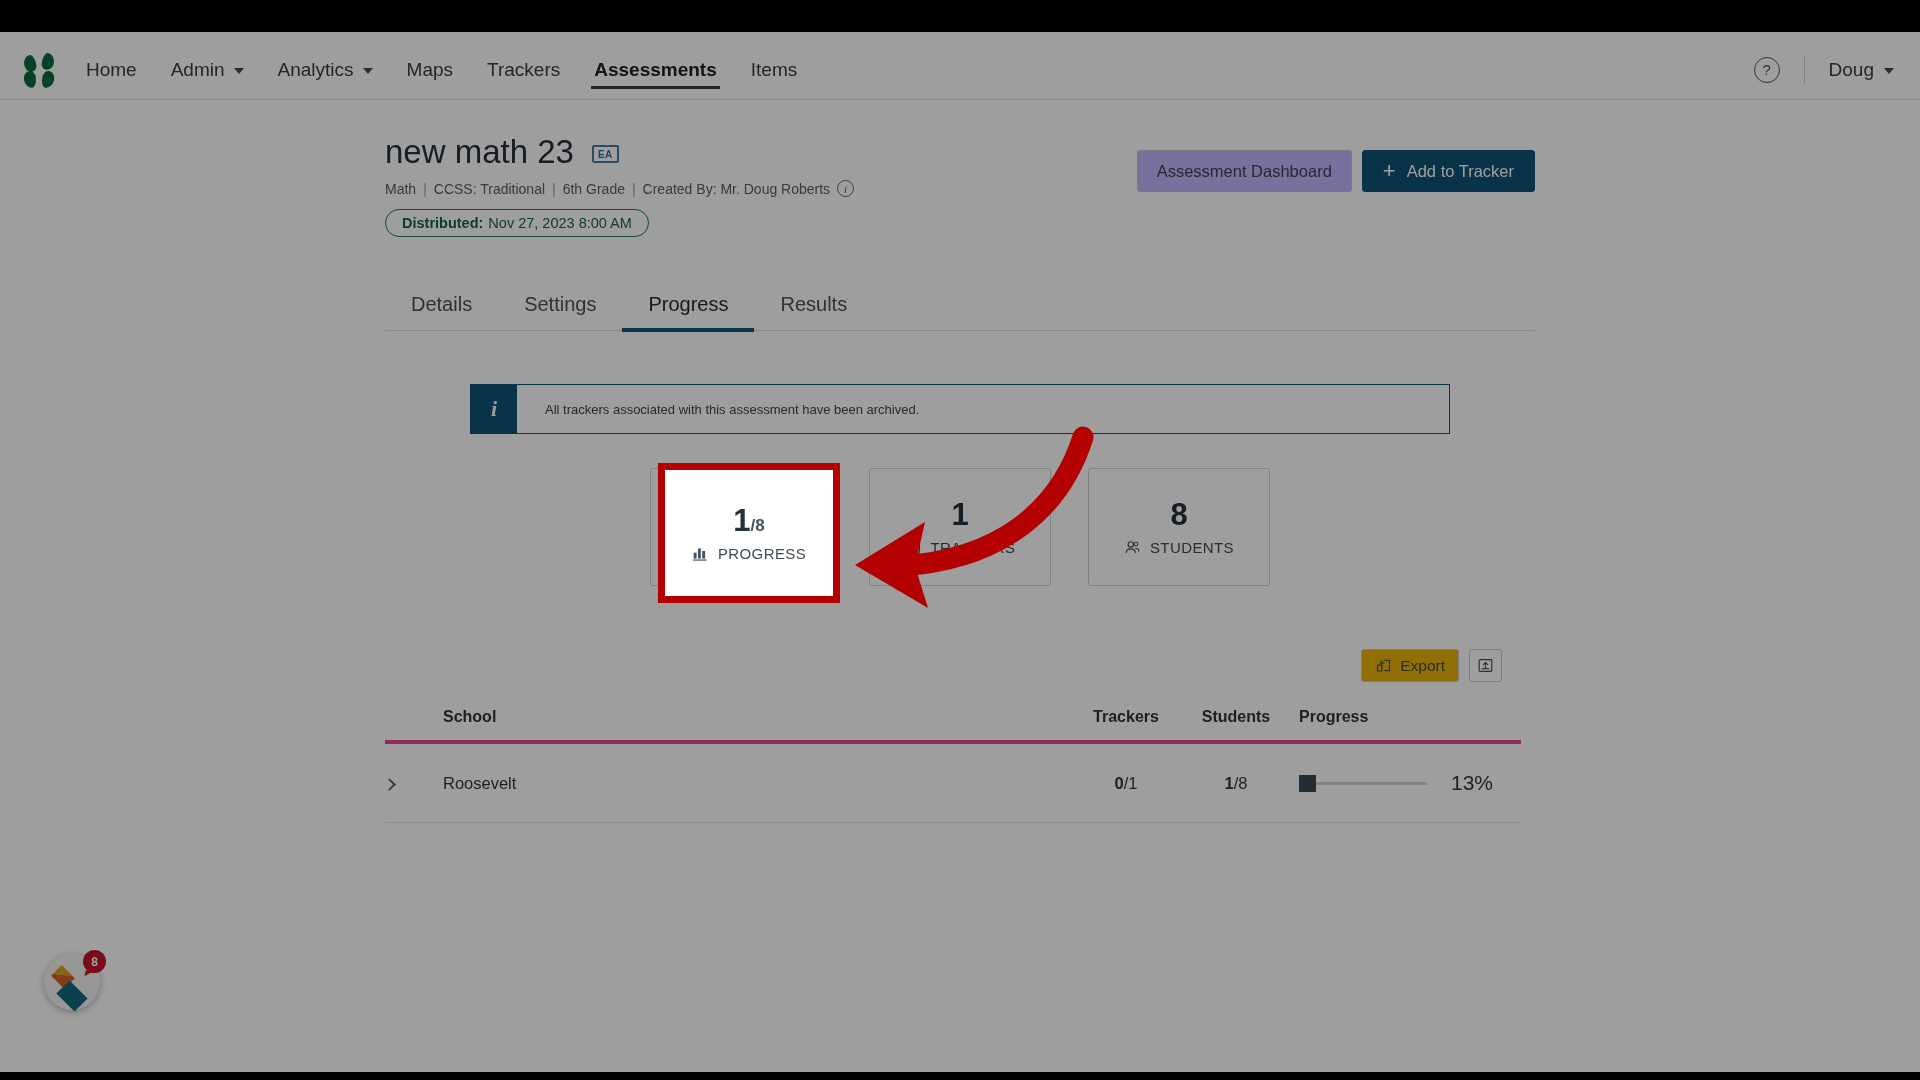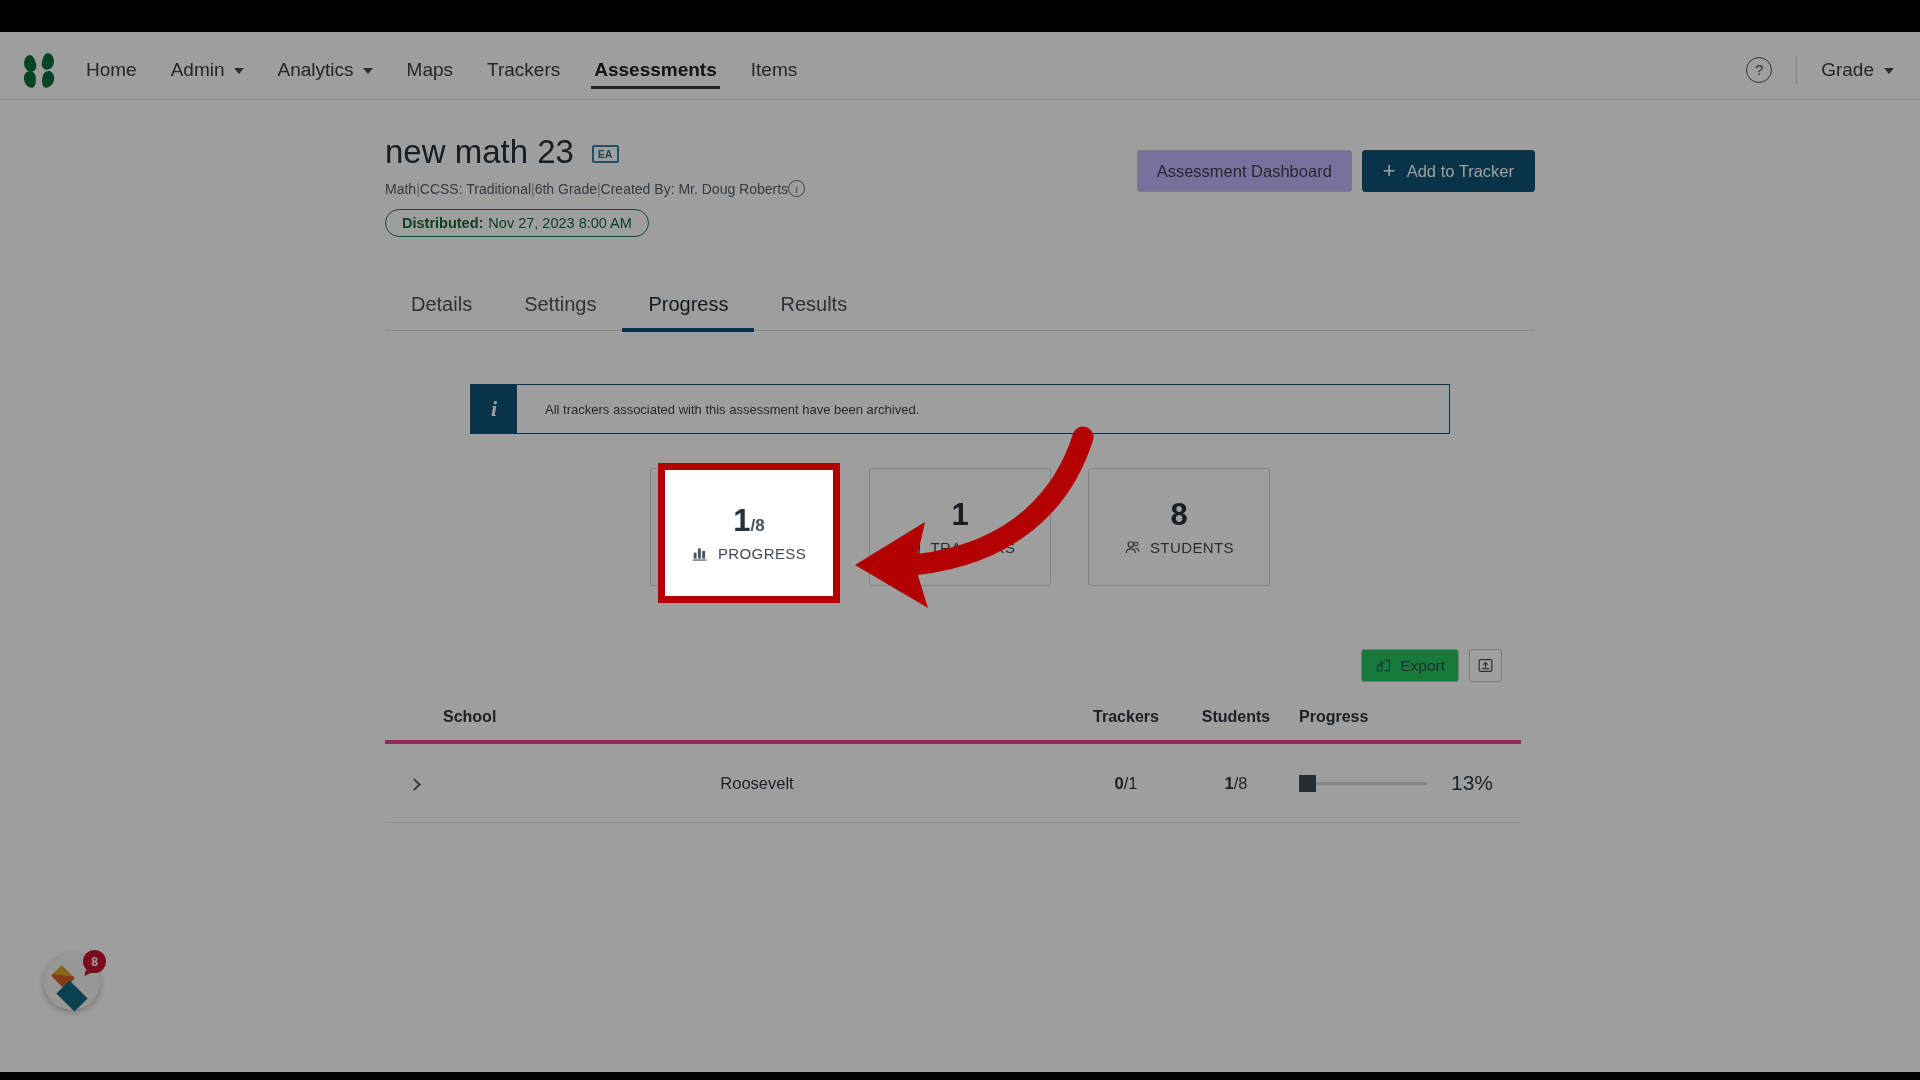--- a/index.html
+++ b/index.html
@@ -79,21 +79,21 @@
   }
   .ea-badge {
     display:inline-flex; align-items:center; justify-content:center;
     border: 2px solid #3f7fa6; color: #2b6e93;
     font-size: 10px; font-weight: 700; letter-spacing: .5px;
     padding: 1px 4px; border-radius: 2px; height: 18px; min-width: 26px;
     position: relative; top: 2px;
   }
   .meta {
     margin-top: 10px; font-size: 14px; color: #54606b;
-    display: flex; align-items: center; gap: 0; flex-wrap: wrap;
+    display: flex; align-items: center; gap: 7px; flex-wrap: wrap;
   }
   .meta .sep { color: #9aa4ac; }
   .i-circle {
     width: 17px; height: 17px; border: 1.3px solid #5d6a74; border-radius: 50%;
     display:inline-flex; align-items:center; justify-content:center;
     font-size: 11px; font-style: italic; font-family: "Liberation Serif", serif;
     color: #4c5862; cursor: pointer;
   }
   .pill {
     display:inline-flex; align-items:center; gap:5px;
@@ -161,39 +161,39 @@
     display: flex; align-items: center; gap: 9px;
   }
   .ic { width: 17px; height: 17px; display:block; }
 
   
   #exportrow {
     display: flex; justify-content: flex-end; align-items: center; gap: 10px;
     margin-top: 63px; padding-right: 33px;
   }
   .btn-small {
-    border: 1px solid #c6c9cc; border-radius: 3px; background: #22c55e;
+    border: 1px solid #c6c9cc; border-radius: 3px; background: #eab308;
     height: 33px; padding: 0 13px; display: flex; align-items: center; gap: 8px;
     font-size: 15.5px; color: #3f4a54; cursor: pointer;
   }
   .btn-icon-only {
     border: 1px solid #c6c9cc; border-radius: 3px; background: #fff;
     height: 33px; width: 33px; display:flex; align-items:center; justify-content:center;
     cursor: pointer;
   }
 
   
   #tbl { margin-top: 20px; padding: 0 14px 0 0; }
   table { width: 100%; border-collapse: collapse; }
   th {
     font-size: 16px; color: #2c363f; font-weight: 700; text-align: left;
     padding: 6px 0 14px; border-bottom: 4px solid #ec4899;
   }
   td { padding: 27px 0; font-size: 16.5px; color: #2f3941;
-       border-bottom: 1px solid #e3e6e8; text-align: center; }
+       border-bottom: 1px solid #e3e6e8; }
   .col-chev { width: 58px; }
   .col-school { width: auto; }
   .col-num { width: 110px; text-align: center; }
   .col-prog { width: 230px; }
   th.col-num { text-align: center; }
   th.col-prog { text-align: left; padding-left: 8px;}
   .chev {
     display:inline-block; width: 9px; height: 9px;
     border-right: 2px solid #5a646d; border-top: 2px solid #5a646d;
     transform: rotate(45deg); cursor: pointer;
@@ -291,21 +291,21 @@
       <div class="navlink">
         <span>Items</span>
       </div>
 
       <div id="navright">
         <div class="help-circle">
           <span>?</span>
         </div>
         <div class="vbar"></div>
         <div id="username">
-          <span>Grade</span>
+          <span>Doug</span>
           <span class="caret"></span>
         </div>
       </div>
     </div>
 
     <div id="page">
       <div id="content">
 
         <div id="titlerow">
           <div id="titleblock">

